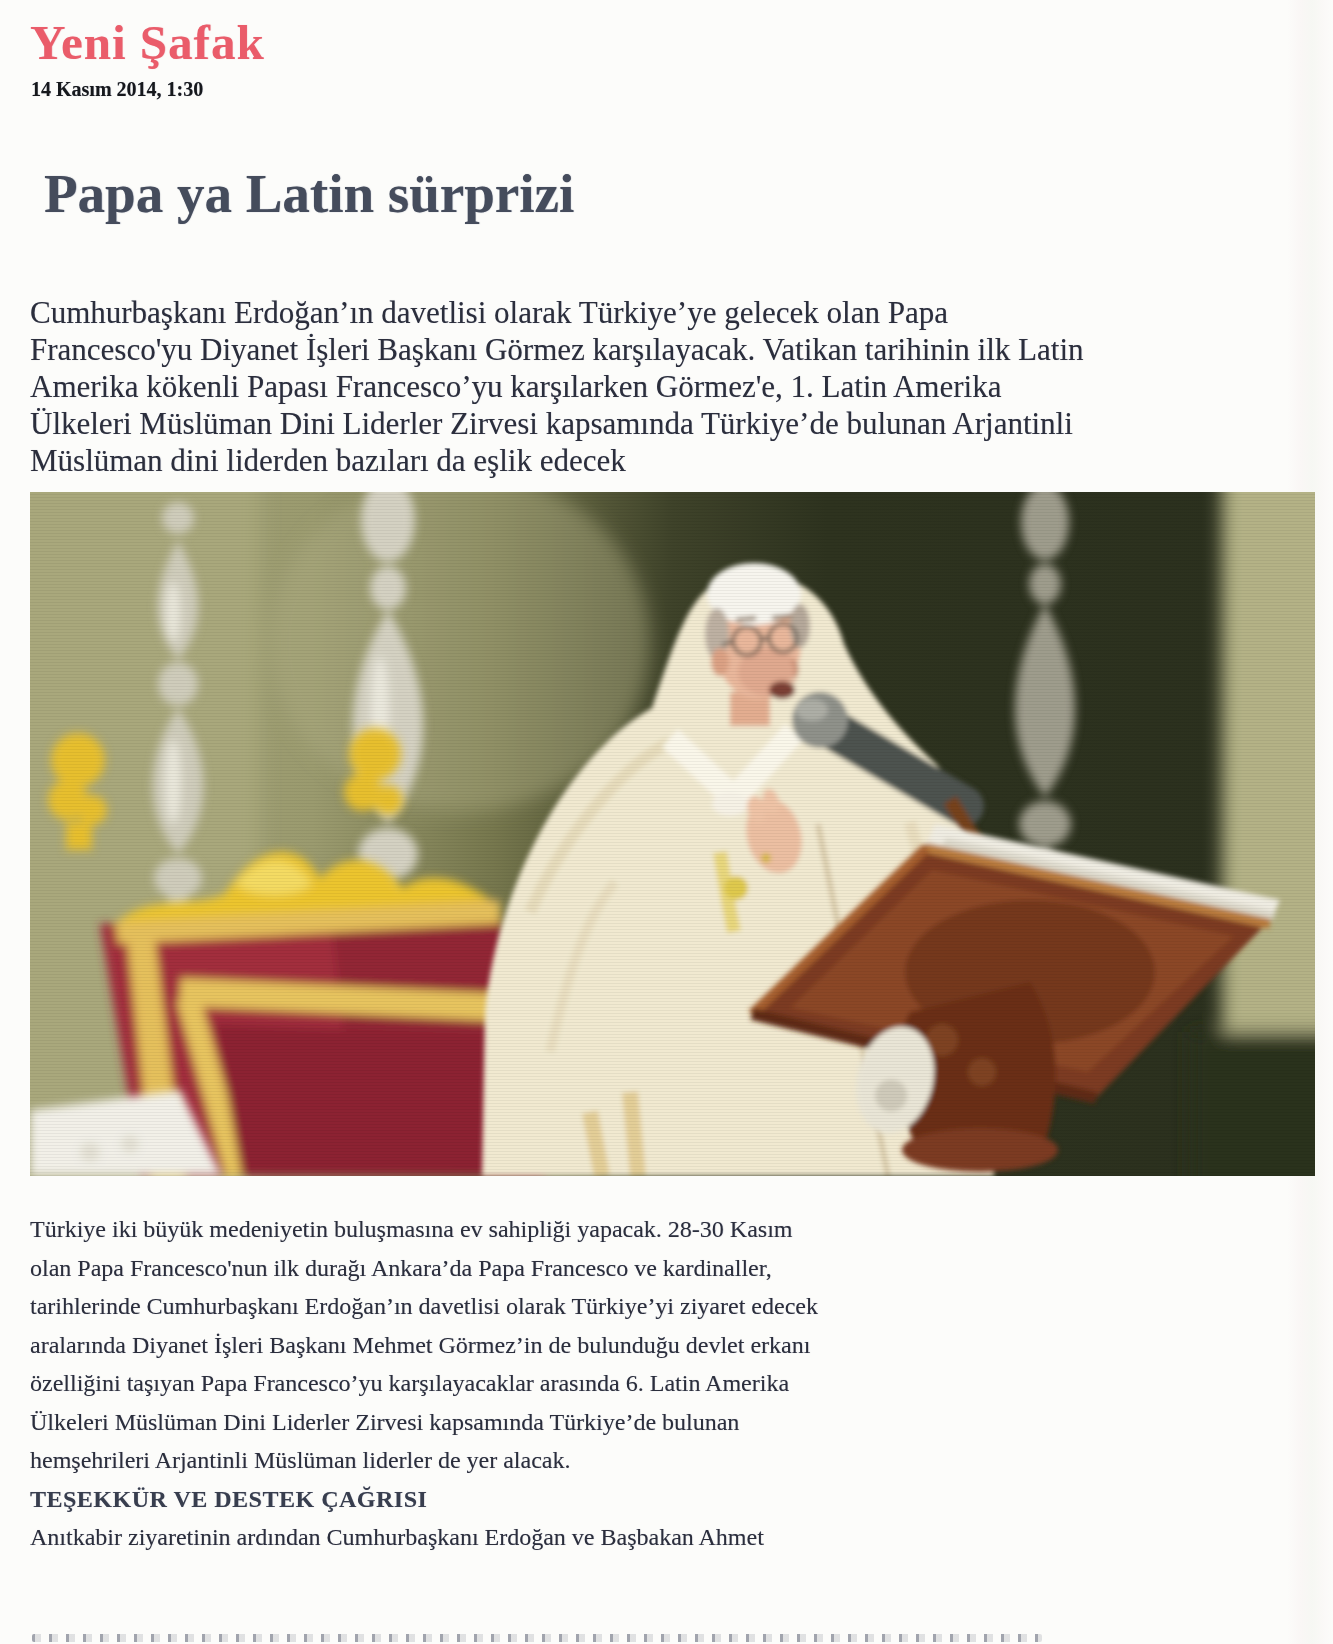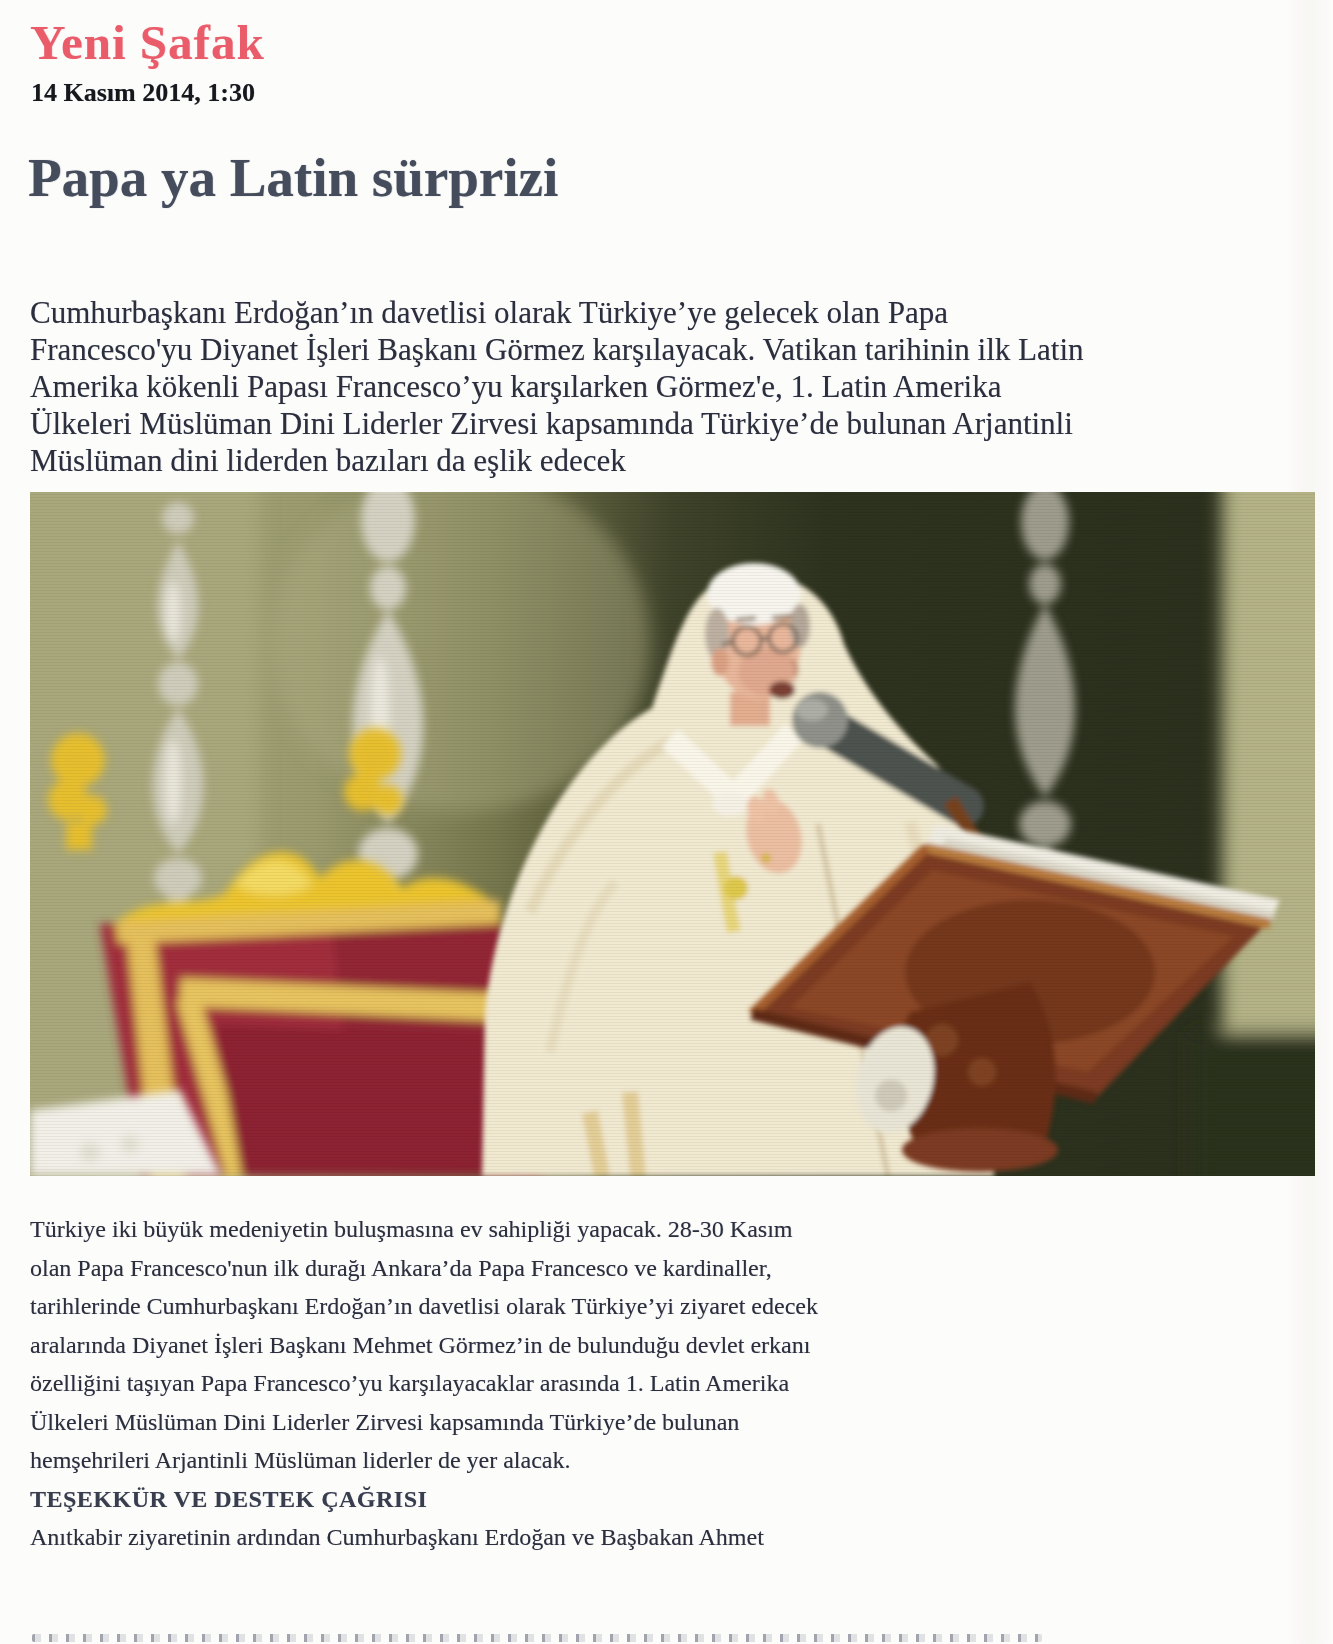--- a/index.html
+++ b/index.html
@@ -17,27 +17,27 @@
   }
   .logo{
     position:absolute;left:30px;top:14px;
     font-size:49px;font-weight:bold;letter-spacing:1px;
     color:var(--logo-red,#ea5c6a);
     text-shadow:0.4px 0.4px 0.8px rgba(220,90,110,.45);
     white-space:nowrap;
   }
   .date{
     position:absolute;left:31px;top:78px;
-    font-size:26px;font-weight:bold;
+    font-size:20px;font-weight:bold;
     color:var(--date-text,#16181c);
     text-shadow:0.3px 0.3px 0.7px rgba(30,40,80,.4);
     white-space:nowrap;
   }
   .headline{
-    position:absolute;left:28px;top:146px;margin:0;
+    position:absolute;left:28px;top:146px;margin:16px;
     font-size:55px;font-weight:bold;letter-spacing:0px;
     color:var(--headline,#454c5c);
     text-shadow:0.4px 0.4px 1px rgba(60,70,100,.5);
     white-space:nowrap;
   }
   .lead{
     position:absolute;left:30px;top:252px;
     font-size:31px;line-height:37px;
     color:var(--body-text,#2b2e3c);
     text-shadow:0.3px 0.3px 0.7px rgba(40,50,90,.35);
@@ -245,21 +245,21 @@
         </g>
       </g>
     </svg>
   </figure>
 
   <div class="body-text">
     <div class="tline">Türkiye iki büyük medeniyetin buluşmasına ev sahipliği yapacak. 28-30 Kasım</div>
     <div class="tline">olan Papa Francesco'nun ilk durağı Ankara’da Papa Francesco ve kardinaller,</div>
     <div class="tline">tarihlerinde Cumhurbaşkanı Erdoğan’ın davetlisi olarak Türkiye’yi ziyaret edecek</div>
     <div class="tline">aralarında Diyanet İşleri Başkanı Mehmet Görmez’in de bulunduğu devlet erkanı</div>
-    <div class="tline">özelliğini taşıyan Papa Francesco’yu karşılayacaklar arasında 1. Latin Amerika</div>
+    <div class="tline">özelliğini taşıyan Papa Francesco’yu karşılayacaklar arasında 6. Latin Amerika</div>
     <div class="tline">Ülkeleri Müslüman Dini Liderler Zirvesi kapsamında Türkiye’de bulunan</div>
     <div class="tline">hemşehrileri Arjantinli Müslüman liderler de yer alacak.</div>
     <div class="tline subhead">TEŞEKKÜR VE DESTEK ÇAĞRISI</div>
     <div class="tline">Anıtkabir ziyaretinin ardından Cumhurbaşkanı Erdoğan ve Başbakan Ahmet</div>
   </div>
 
   <div class="clipped-line"></div>
 
 </div>
 

